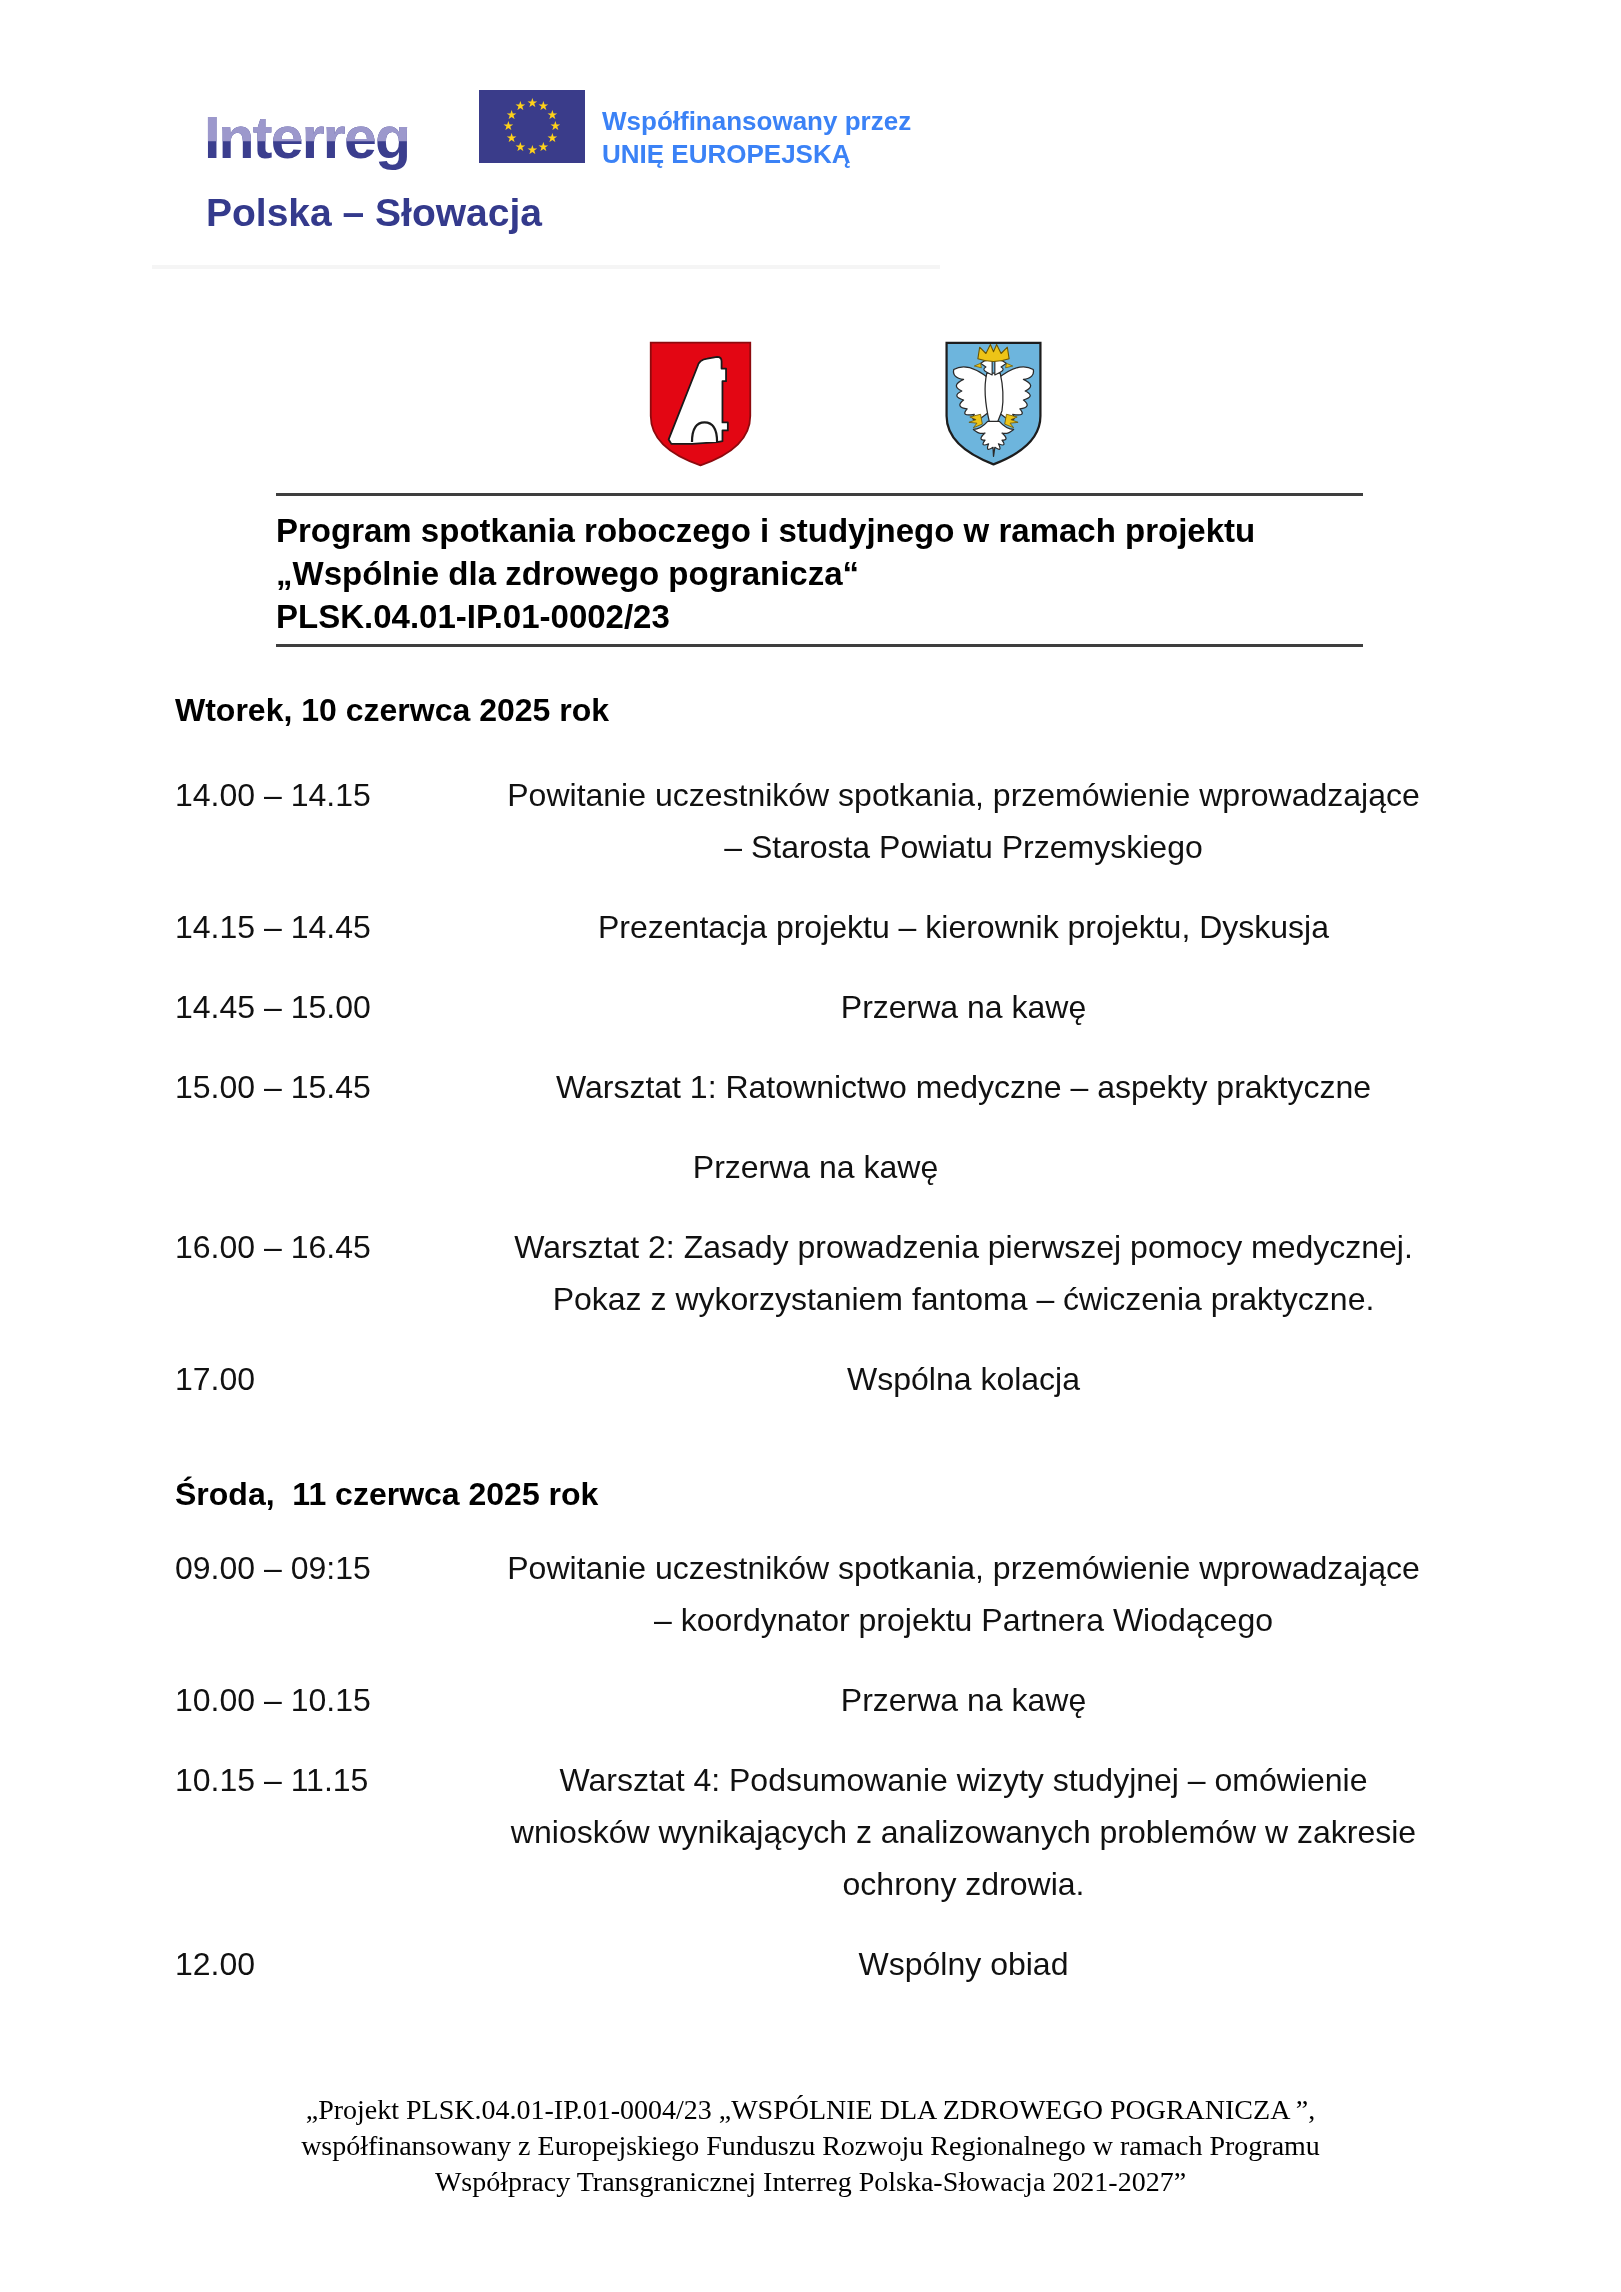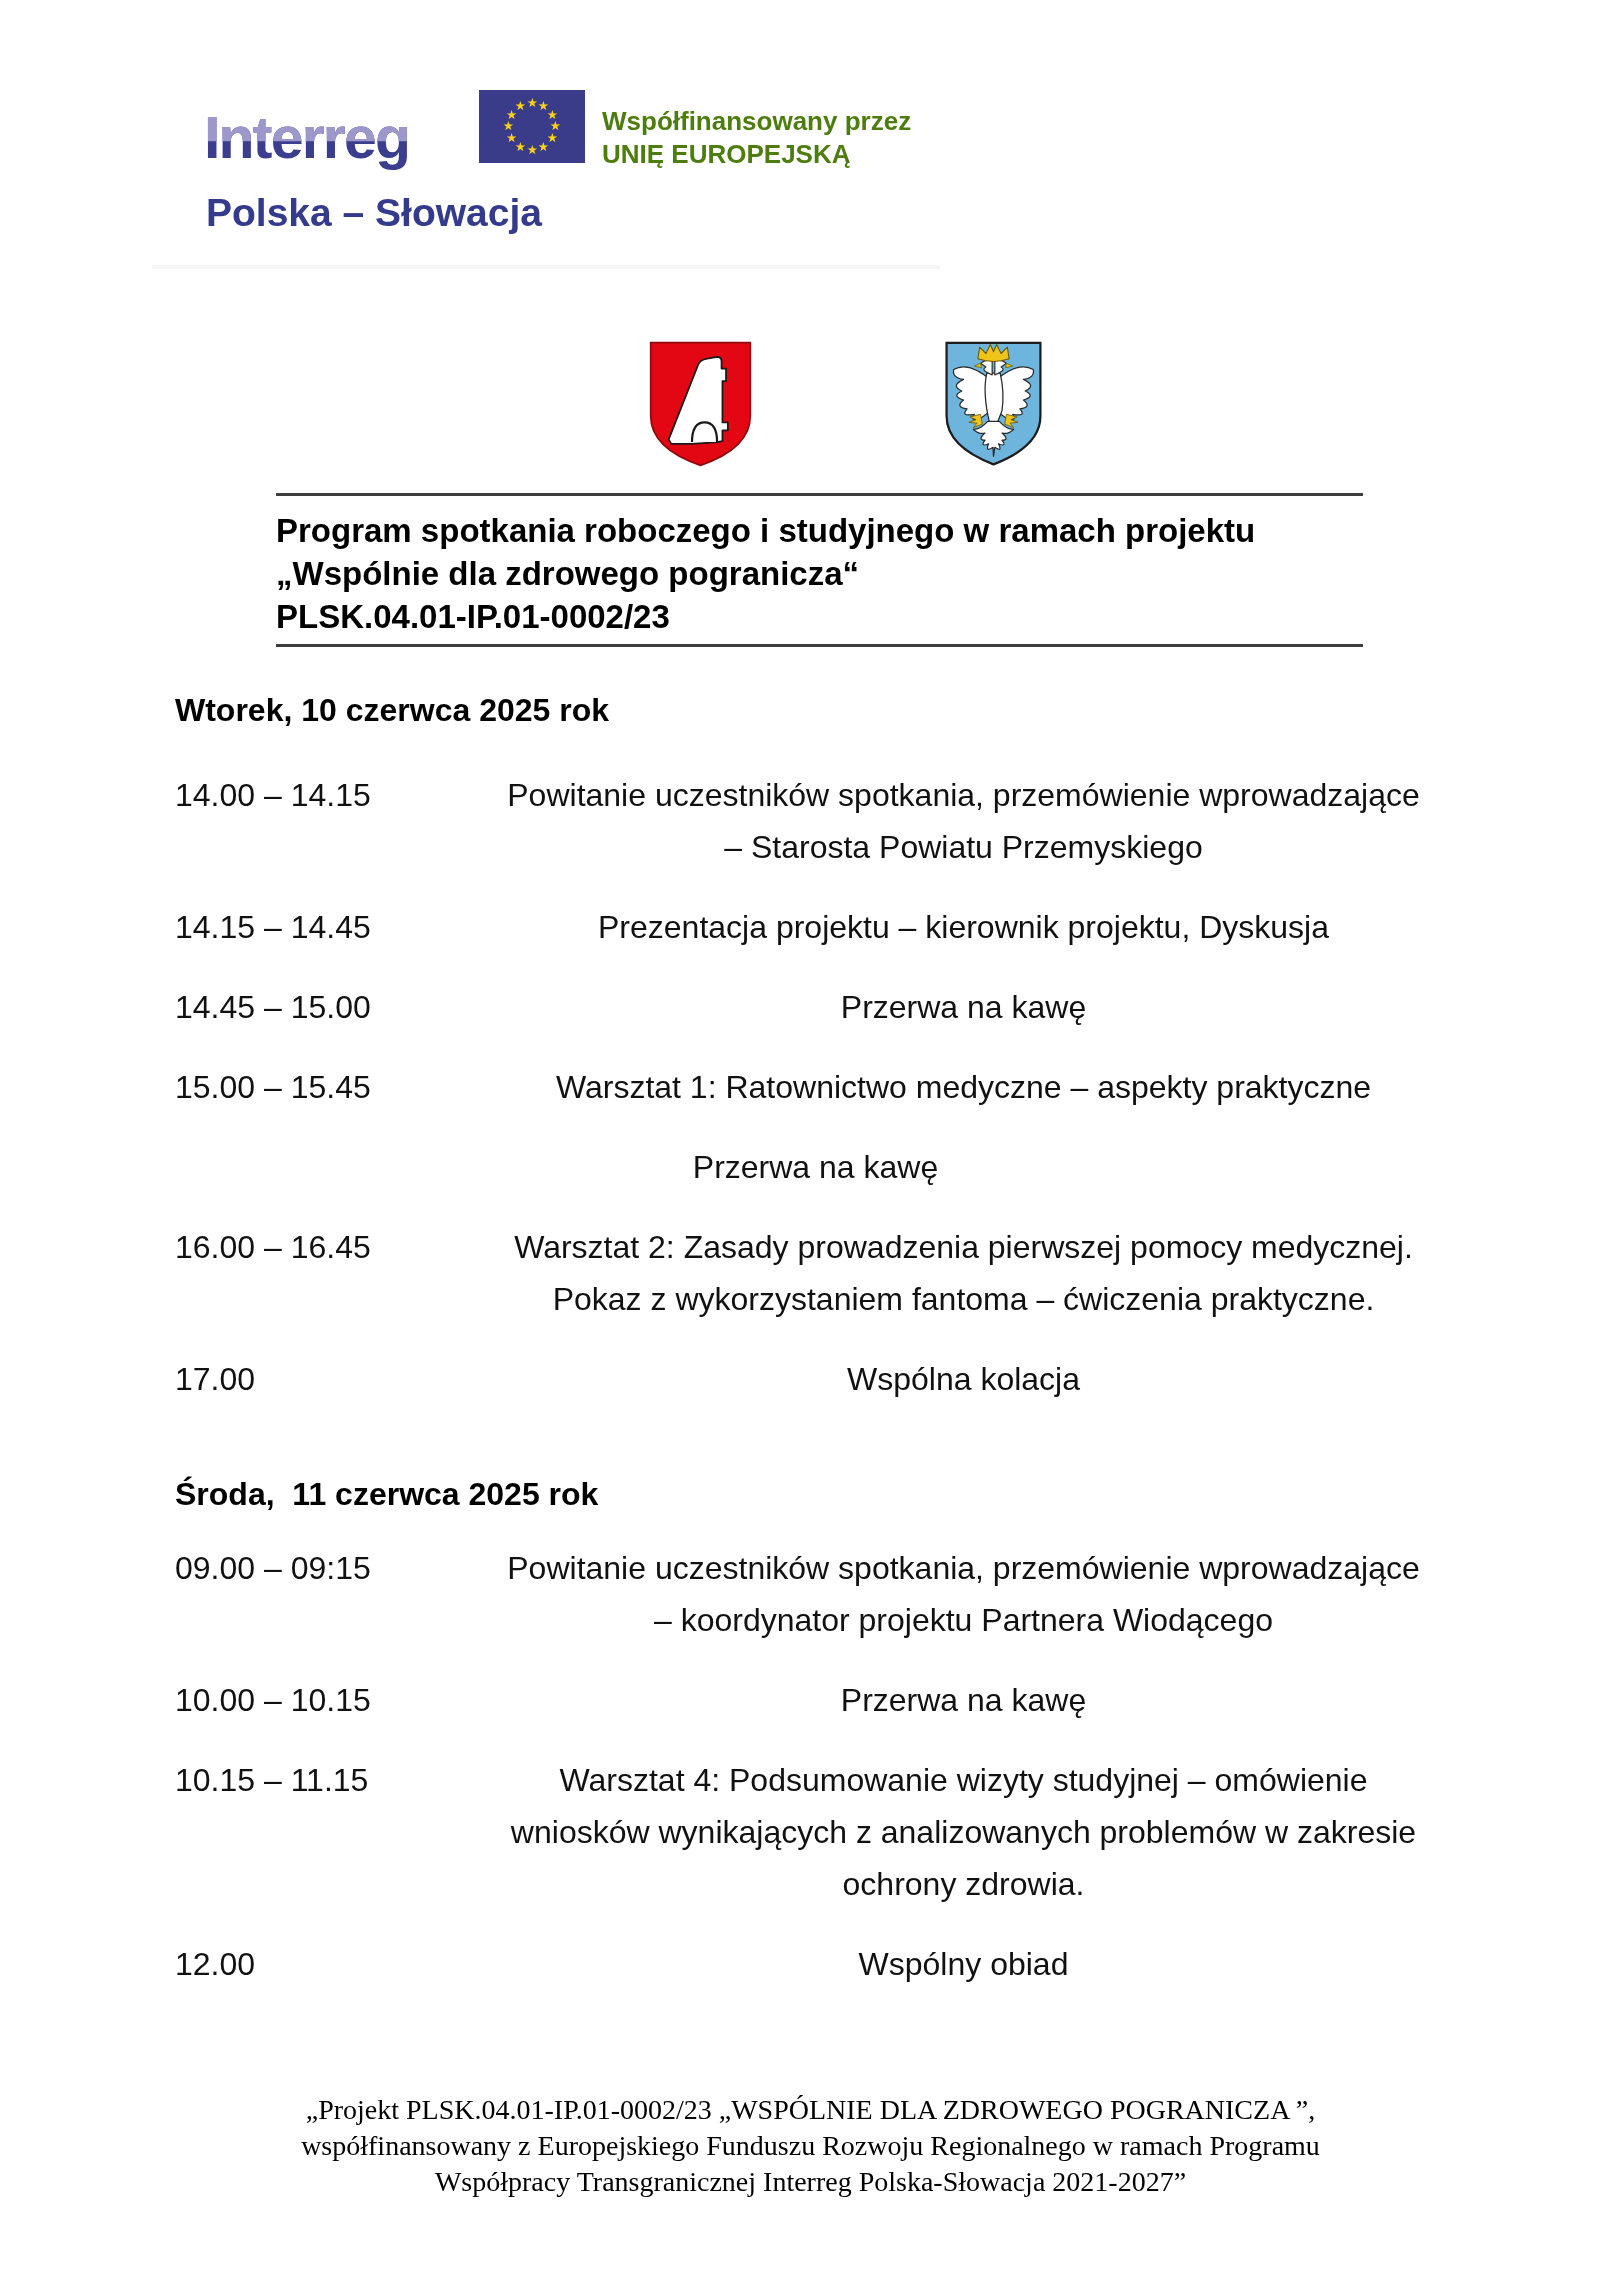--- a/index.html
+++ b/index.html
@@ -11,21 +11,21 @@
   .logo-edge{position:absolute;left:0;top:180px;width:788px;height:3.6px;background:#f5f5f5;}
   .interreg-wrap{position:absolute;left:52px;top:12.5px;width:260px;height:85px;}
   .interreg-word{position:absolute;left:0;top:0;font-size:59px;font-weight:bold;letter-spacing:-1.8px;
                  line-height:81px;color:#3b3e8e;}
   .interreg-word.light{color:#9c98cc;clip-path:inset(0 0 46% 0);}
   .eu-flag{position:absolute;left:327px;top:4.5px;width:106px;height:73px;background:#3a3c8a;}
   .eu-stars{position:absolute;left:0;top:0;width:100%;height:100%;}
   .eu-stars .star{position:absolute;color:#ffd21a;font-size:12.5px;line-height:12.5px;width:12.5px;height:12.5px;
                   text-align:center;}
   .eu-caption{position:absolute;left:450px;top:19.7px;font-size:26px;font-weight:bold;line-height:33px;
-              color:#4d7c0f;white-space:nowrap;}
+              color:#3b82f6;white-space:nowrap;}
   .eu-caption span{display:block;}
   .program-name{position:absolute;left:54px;top:106px;font-size:39px;font-weight:bold;color:#343a8c;
                 white-space:nowrap;}
 
   
   .arms svg{position:absolute;}
   .arms-left{left:647px;top:339px;}
   .arms-right{left:943px;top:339px;}
 
   
@@ -211,18 +211,18 @@
     <div class="time">12.00</div>
     <div class="desc">
               <span class="dline">Wspólny obiad</span>
             </div>
   </div>
 </div>
   </section>
 </main>
 
   <footer class="footer">
-      <p>„Projekt PLSK.04.01-IP.01-0002/23 „WSPÓLNIE DLA ZDROWEGO POGRANICZA ”,</p>
+      <p>„Projekt PLSK.04.01-IP.01-0004/23 „WSPÓLNIE DLA ZDROWEGO POGRANICZA ”,</p>
       <p>współfinansowany z Europejskiego Funduszu Rozwoju Regionalnego w ramach Programu</p>
       <p>Współpracy Transgranicznej Interreg Polska-Słowacja 2021-2027”</p>
     </footer>
 </div>
 
 
 </body></html>

